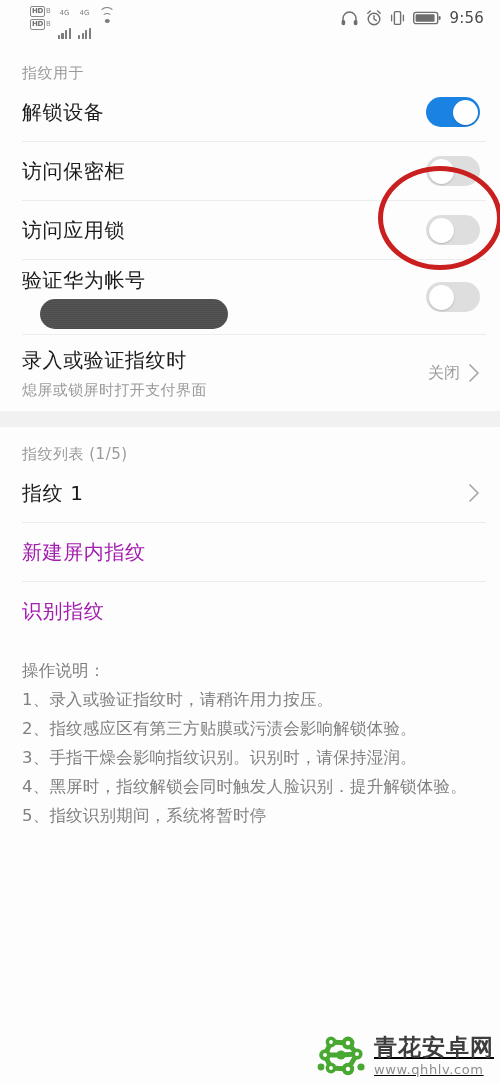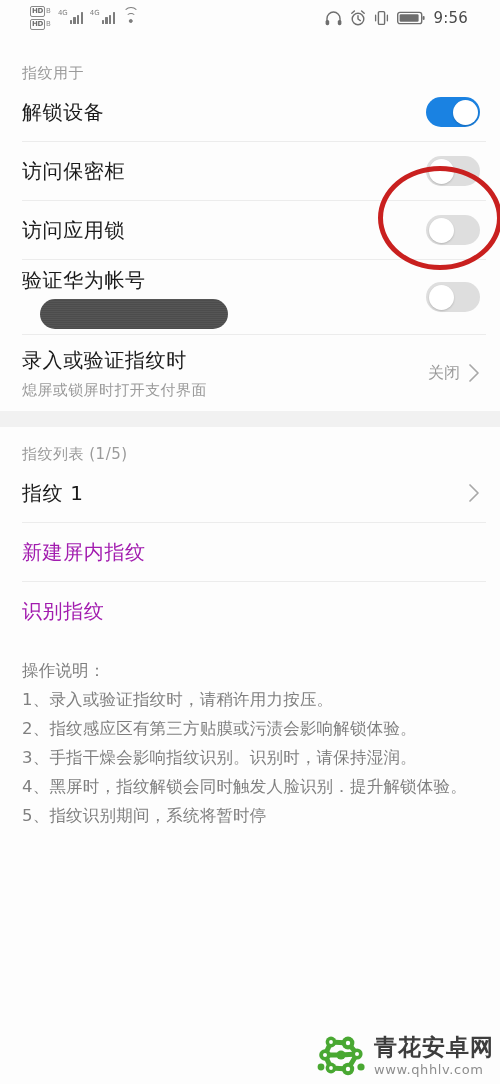--- a/index.html
+++ b/index.html
@@ -18,40 +18,40 @@
   }
   .sb-left { position:absolute; left:30px; top:6px; display:flex; align-items:flex-start; gap:4px; }
   .hd-stack { display:flex; flex-direction:column; gap:2px; }
   .hd-row { display:flex; align-items:center; gap:1px; }
   .hd-box {
     font-size:7px; font-weight:700; color:#6e6e6e;
     border:1px solid #8a8a8a; border-radius:2px;
     padding:0 1px; line-height:9px; letter-spacing:-0.3px;
   }
   .hd-b { font-size:7px; color:#8a8a8a; line-height:9px; }
-  .sig { display:flex; align-items:center; gap:2px; margin-left:3px; margin-top:4px; }
+  .sig { display:flex; align-items:center; gap:2px; margin-left:3px; margin-top:4px;flex-direction:column; }
   .sig-lbl { font-size:7px; color:#7d7d7d; line-height:7px; margin-bottom:7px; }
   .bars { display:flex; align-items:flex-end; gap:1.3px; height:13px; }
   .bars i { display:block; width:2.3px; background:#7d7d7d; border-radius:0.5px; }
   .bars i:nth-child(1){height:4px;} .bars i:nth-child(2){height:6.5px;}
   .bars i:nth-child(3){height:9px;} .bars i:nth-child(4){height:11.5px;}
   .wifi { position:relative; width:16px; height:13px; margin-left:4px; margin-top:4px; }
   .wifi span {
     position:absolute; left:50%; bottom:0; transform:translateX(-50%);
     border:1.6px solid #7d7d7d; border-bottom-color:transparent;
     border-left-color:transparent; border-right-color:transparent;
     border-radius:50%;
   }
   .wifi .w1{ width:16px; height:16px; }
   .wifi .w2{ width:10px; height:10px; }
   .wifi .w3{ width:4.5px; height:4.5px; border-bottom-color:#7d7d7d;
              border-left-color:#7d7d7d; border-right-color:#7d7d7d; background:#7d7d7d; }
 
   .sb-right {
-    position:absolute; right:32px; top:9px;
+    position:absolute; right:16px; top:9px;
     display:flex; align-items:center; gap:8px; color:#6e6e6e;
   }
   .sb-right svg { display:block; }
   .sb-time { font-size:15px; color:#4a4a4a; letter-spacing:0.2px; margin-left:1px; }
 
   
   .appbar { height:78px; display:flex; align-items:center; padding-left:24px; gap:28px; }
   .back-arrow { width:28px; height:24px; cursor:pointer; }
   .appbar-title { font-size:27px; color:#111; letter-spacing:1px; }
 
@@ -107,21 +107,21 @@
 
   
   .annot {
     position:absolute; left:378px; top:166px; width:124px; height:104px;
     border:5px solid #c9201f; border-radius:50%; pointer-events:none; z-index:30;
   }
 
   
   .watermark {
     position:absolute; right:6px; bottom:6px; z-index:20;
-    display:flex; align-items:center; gap:7px;
+    display:flex; align-items:center; gap:7px;text-decoration:underline;
   }
   .wm-texts { display:flex; flex-direction:column; line-height:1; }
   .wm-name { font-size:23px; font-weight:700; color:#3d3d3d; letter-spacing:1px; }
   .wm-url  { font-size:13px; color:#8d8d8d; letter-spacing:0.6px; margin-top:4px; }
 </style>
 </head>
 <body>
 
 <div id="screen">
 

